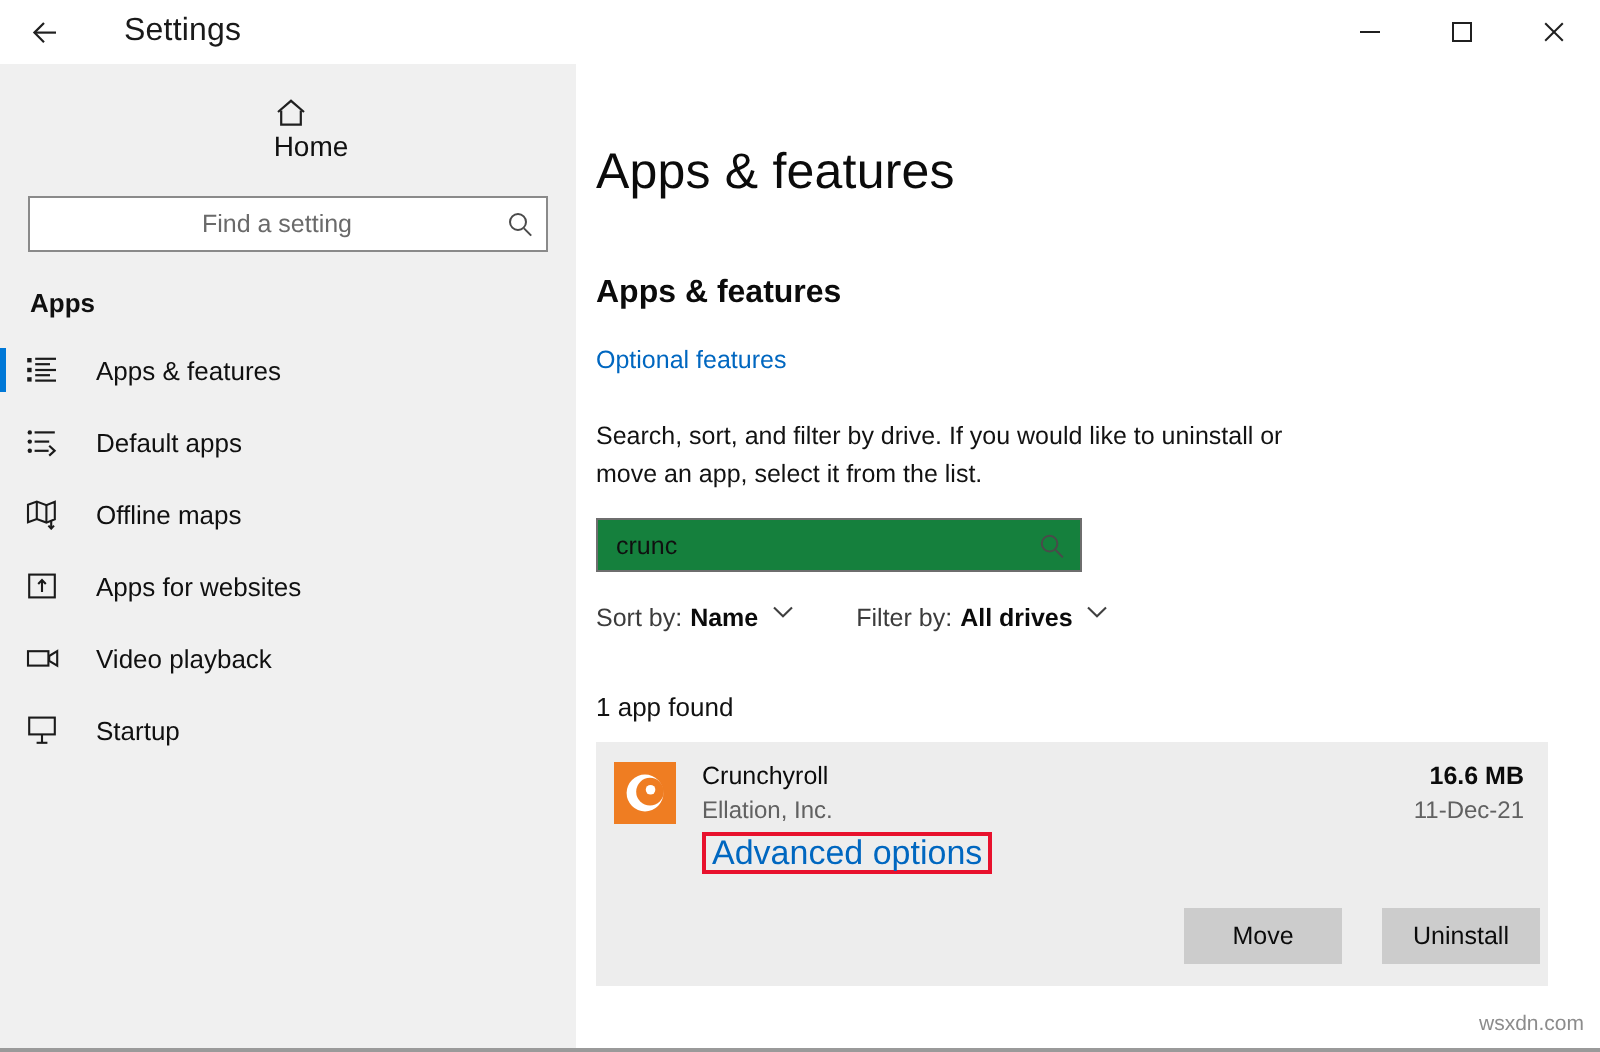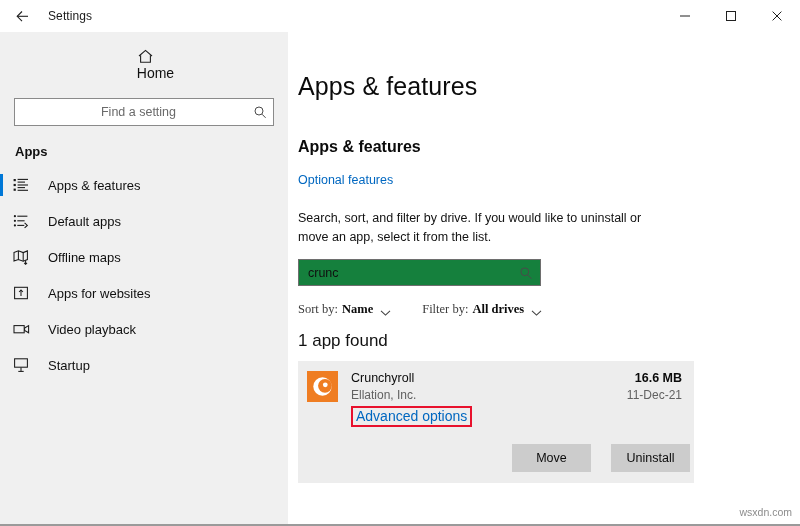--- a/index.html
+++ b/index.html
@@ -37,23 +37,23 @@
     position: relative;
     z-index: 5;
   }
   #back-btn {
     width: 44px; height: 32px;
     display: flex; align-items: center; justify-content: center;
     color: #202020;
   }
   #back-btn svg { display: block; }
   #titlebar-title {
-    font-size: 12px;
+    font-size: 16px;
     color: #1a1a1a;
-    margin-left: 4px;
+    margin-left: 18px;
     letter-spacing: 0.1px;
   }
   #caption-buttons {
     margin-left: auto;
     display: flex;
     height: 32px;
   }
   .caption-btn {
     width: 46px; height: 32px;
     display: flex; align-items: center; justify-content: center;
@@ -210,41 +210,40 @@
   }
   #filter-search .mag { color: #4a4a4a; display: flex; }
 
   #dropdown-row {
     margin-top: 16px;
     display: flex;
     align-items: center;
   }
   .dd {
     display: flex;
-    align-items: flex-end;
+    align-items: flex-start;
     font-size: 12.5px;
     white-space: nowrap;
-    font-family: Liberation Serif, serif;
   }
   .dd .dd-prefix { color: #3c3c3c; }
   .dd .dd-value { color: #0b0b0b; font-weight: bold; margin-left: 4px; }
   .dd .dd-chev { margin-left: 7px; color: #404040; display: flex; }
   #dd-filter { margin-left: 31px; }
 
   #count-text {
-    font-size: 17px;
+    font-size: 13px;
     color: #121212;
-    margin-top: 14px;
+    margin-top: 30px;
   }
 
   
   #app-card {
     margin-top: 10px;
     margin-left: 0;
-    width: 396px;
+    width: 476px;
     height: 122px;
     background: #ededed;
     position: relative;
     padding: 9px 12px 0 9px;
   }
 
   #app-row {
     display: flex;
     align-items: flex-start;
   }
@@ -276,21 +275,21 @@
     margin-top: 1px;
   }
   #advanced-wrap {
     position: relative;
     display: inline-block;
     margin-top: 3px;
     padding: 1px 3px;
     border: 2px solid #e8112d;
   }
   #advanced-link {
-    font-size: 14px;
+    font-size: 17px;
     color: #0067c0;
     line-height: 15px;
     display: block;
   }
 
   #app-meta {
     text-align: right;
     flex: 0 0 auto;
     margin-left: 8px;
   }

